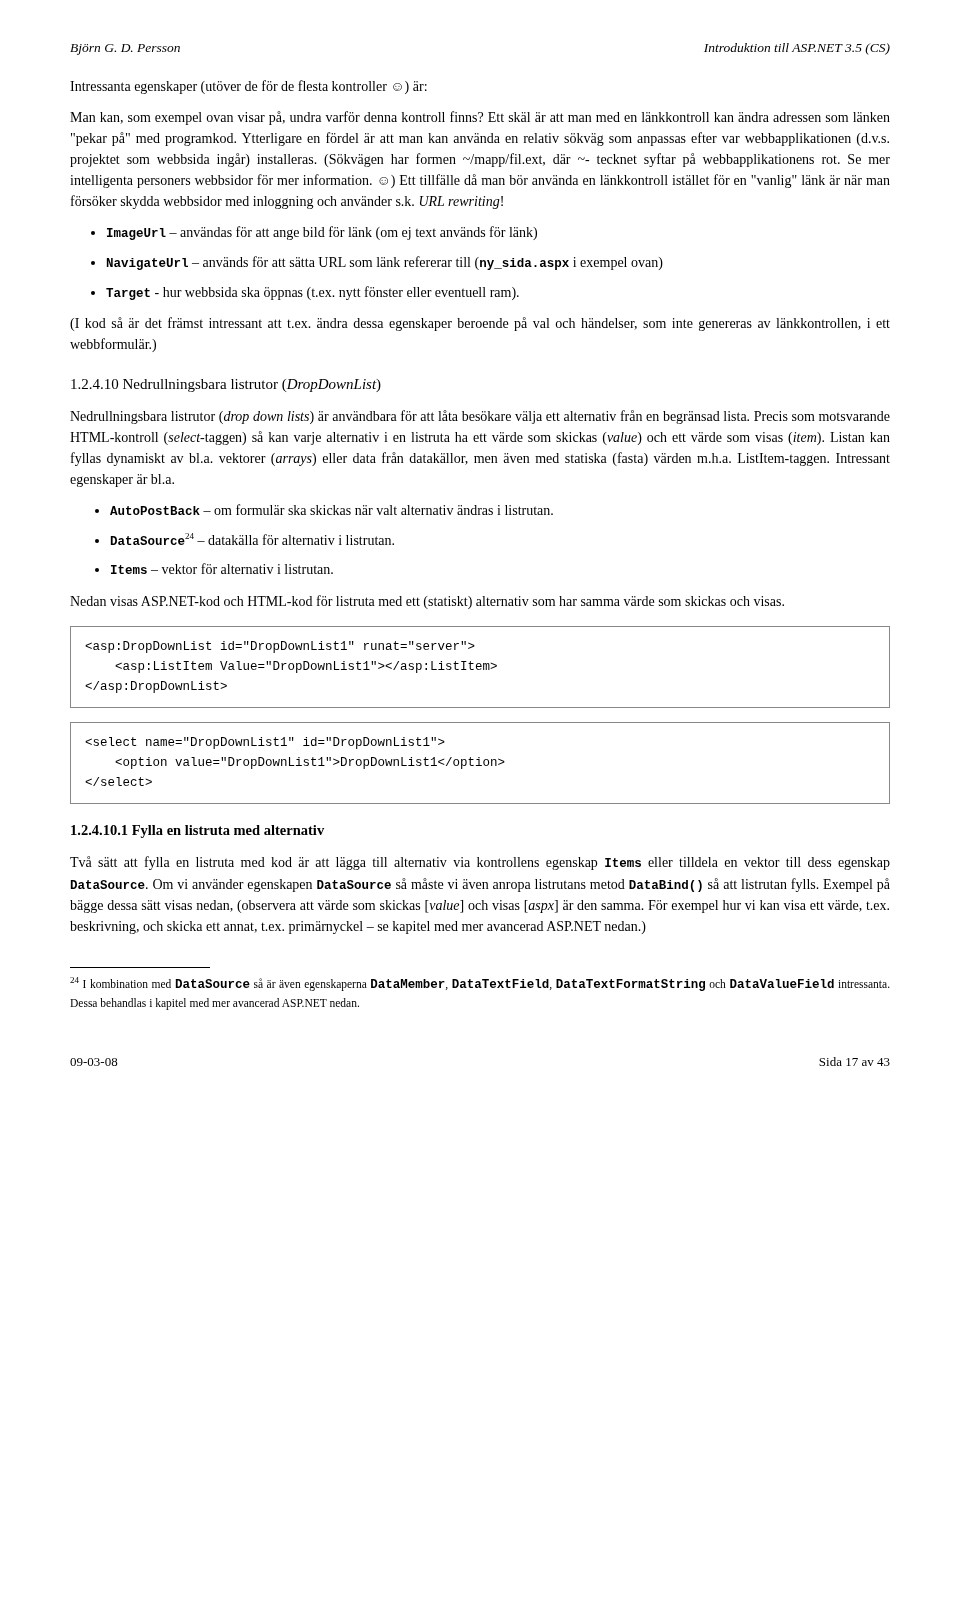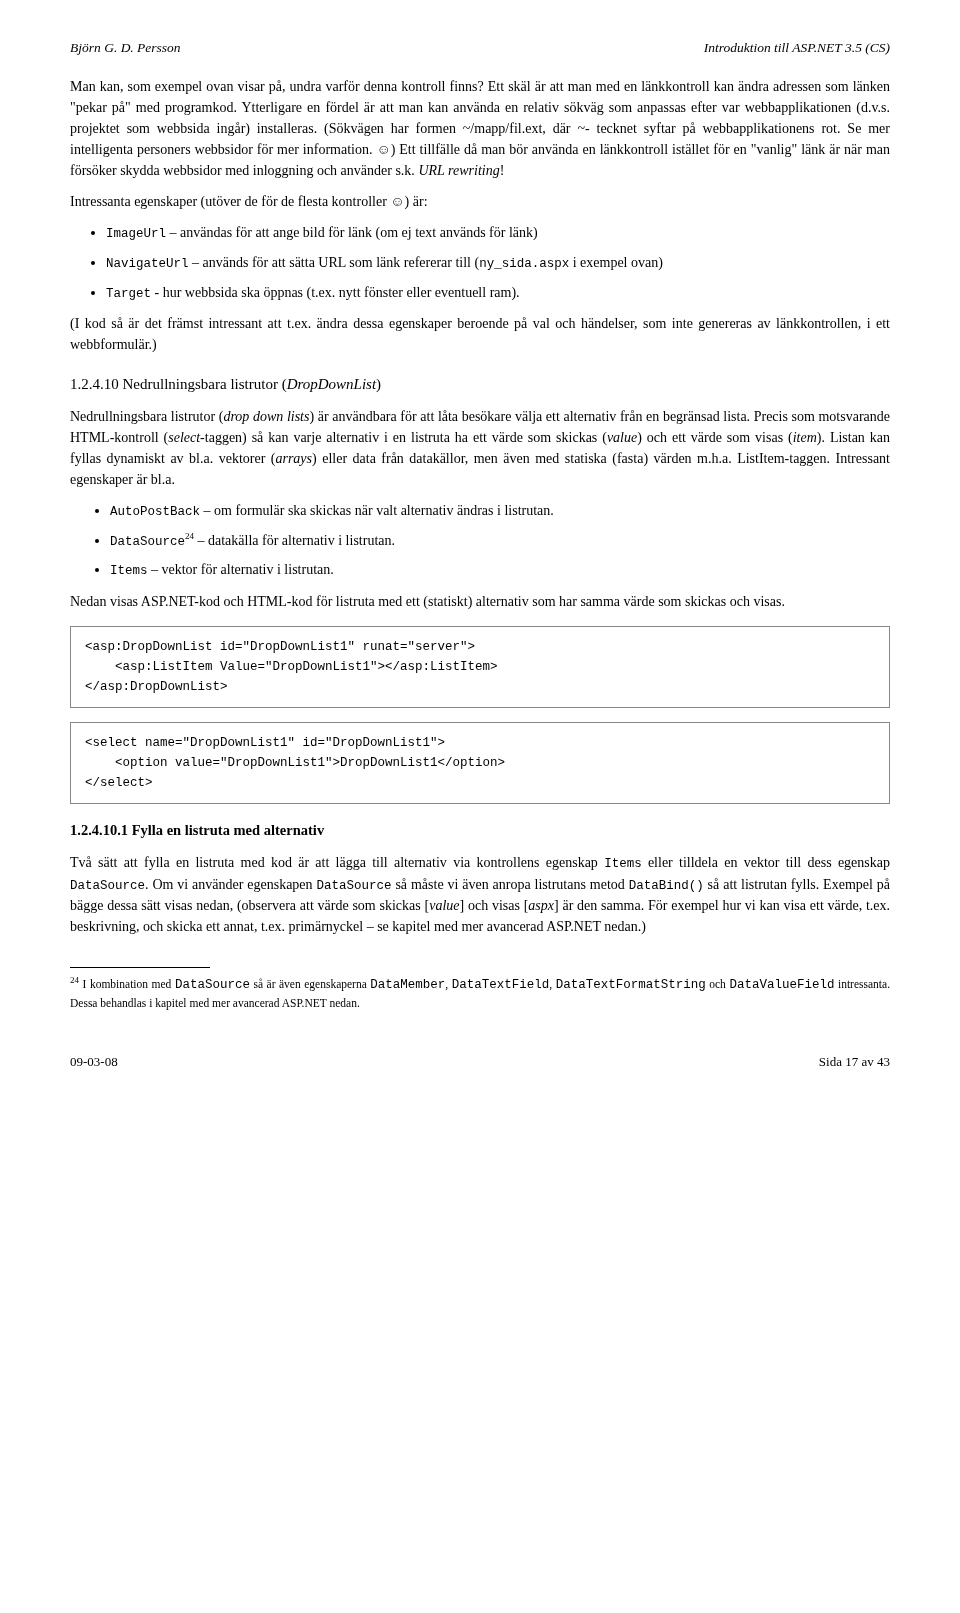--- a/index.html
+++ b/index.html
@@ -39,20 +39,21 @@
     .sub-heading {
       font-size: 14.5px;
       font-weight: bold;
       margin-bottom: 10px;
       margin-top: 16px;
       font-family: Liberation Serif, serif;
     }
     code, .mono {
       font-family: "Courier New", Courier, monospace;
       font-size: 12.5px;
+      font-weight: bold;
     }
     .code-block {
       border: 1px solid #888;
       padding: 10px 14px;
       margin: 14px 0;
       font-family: "Courier New", Courier, monospace;
       font-size: 12.5px;
       background: #fff;
       line-height: 1.6;
     }
@@ -91,33 +92,33 @@
 <body>
 
 <div class="page">
 
   <div class="header">
     <span class="header-left italic">Björn G. D. Persson</span>
     <span class="header-right italic">Introduktion till ASP.NET 3.5 (CS)</span>
   </div>
 
   <p>
+    Intressanta egenskaper (utöver de för de flesta kontroller ☺) är:
+  </p>
+
+  <p>
     Man kan, som exempel ovan visar på, undra varför denna kontroll finns? Ett skäl är att man
     med en länkkontroll kan ändra adressen som länken "pekar på" med programkod. Ytterligare
     en fördel är att man kan använda en relativ sökväg som anpassas efter var webbapplikationen
     (d.v.s. projektet som webbsida ingår) installeras. (Sökvägen har formen ~/mapp/fil.ext, där ~-
     tecknet syftar på webbapplikationens rot. Se mer intelligenta personers webbsidor för mer
     information. ☺) Ett tillfälle då man bör använda en länkkontroll istället för en "vanlig" länk är
     när man försöker skydda webbsidor med inloggning och använder s.k. <span class="italic">URL rewriting</span>!
   </p>
 
-  <p>
-    Intressanta egenskaper (utöver de för de flesta kontroller ☺) är:
-  </p>
-
   <ul class="bullet-list">
     <li>
       <span class="mono">ImageUrl</span> – användas för att ange bild för länk (om ej text används för länk)
     </li>
     <li>
       <span class="mono">NavigateUrl</span> – används för att sätta URL som länk refererar till (<span class="mono">ny_sida.aspx</span> i
       exempel ovan)
     </li>
     <li>
       <span class="mono">Target</span> - hur webbsida ska öppnas (t.ex. nytt fönster eller eventuell ram).

